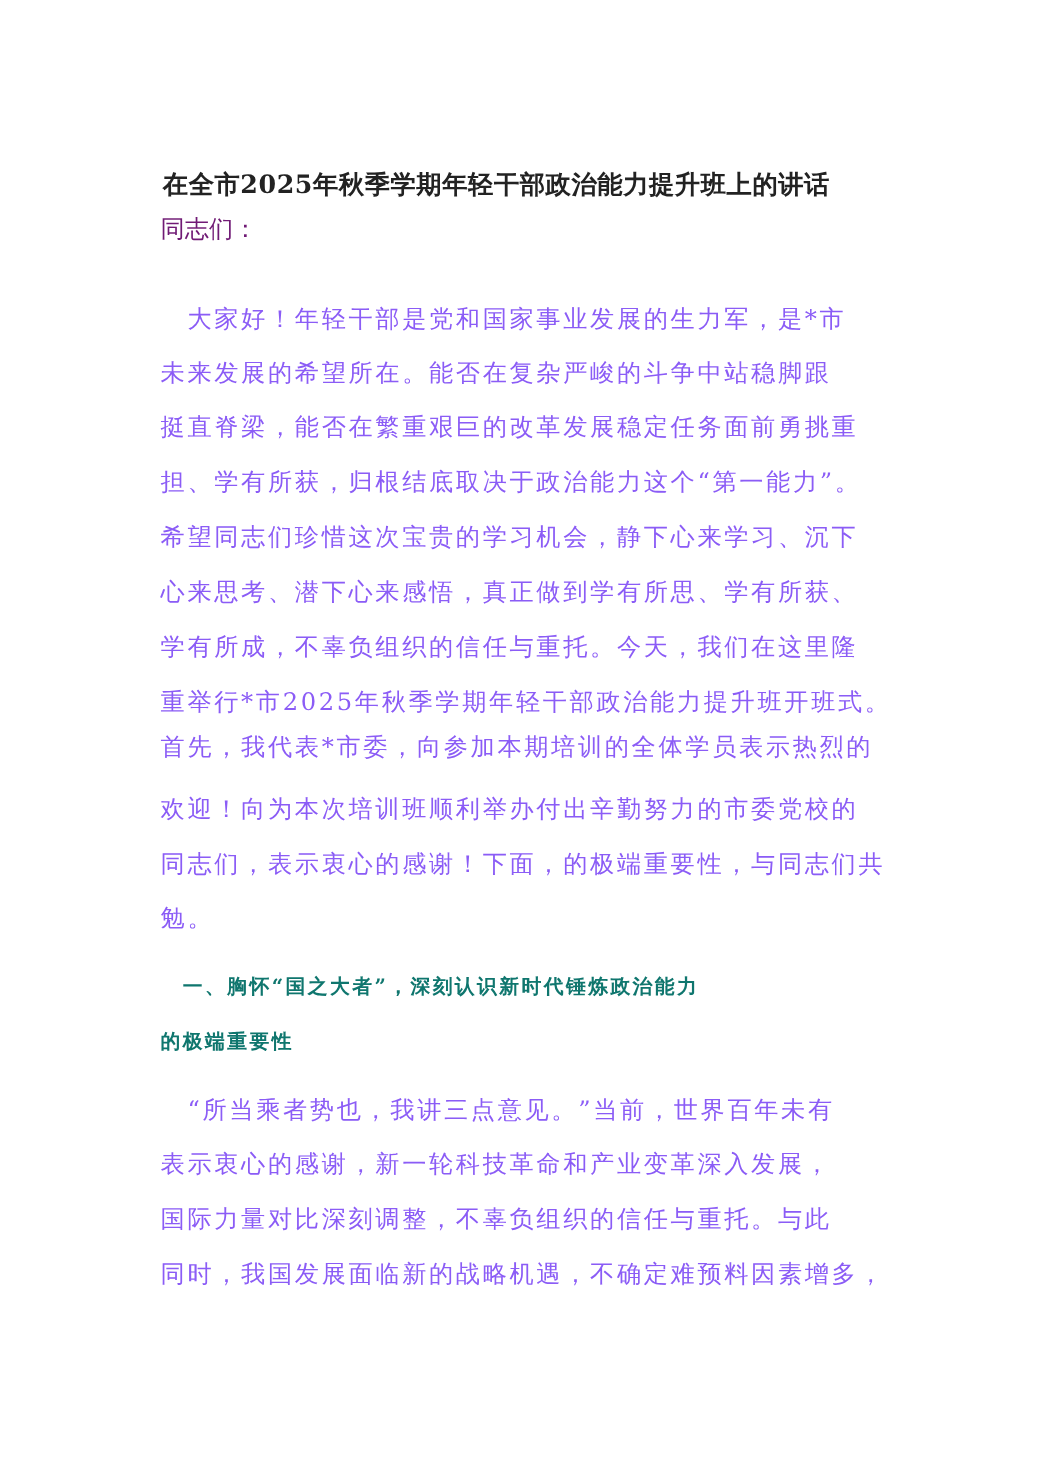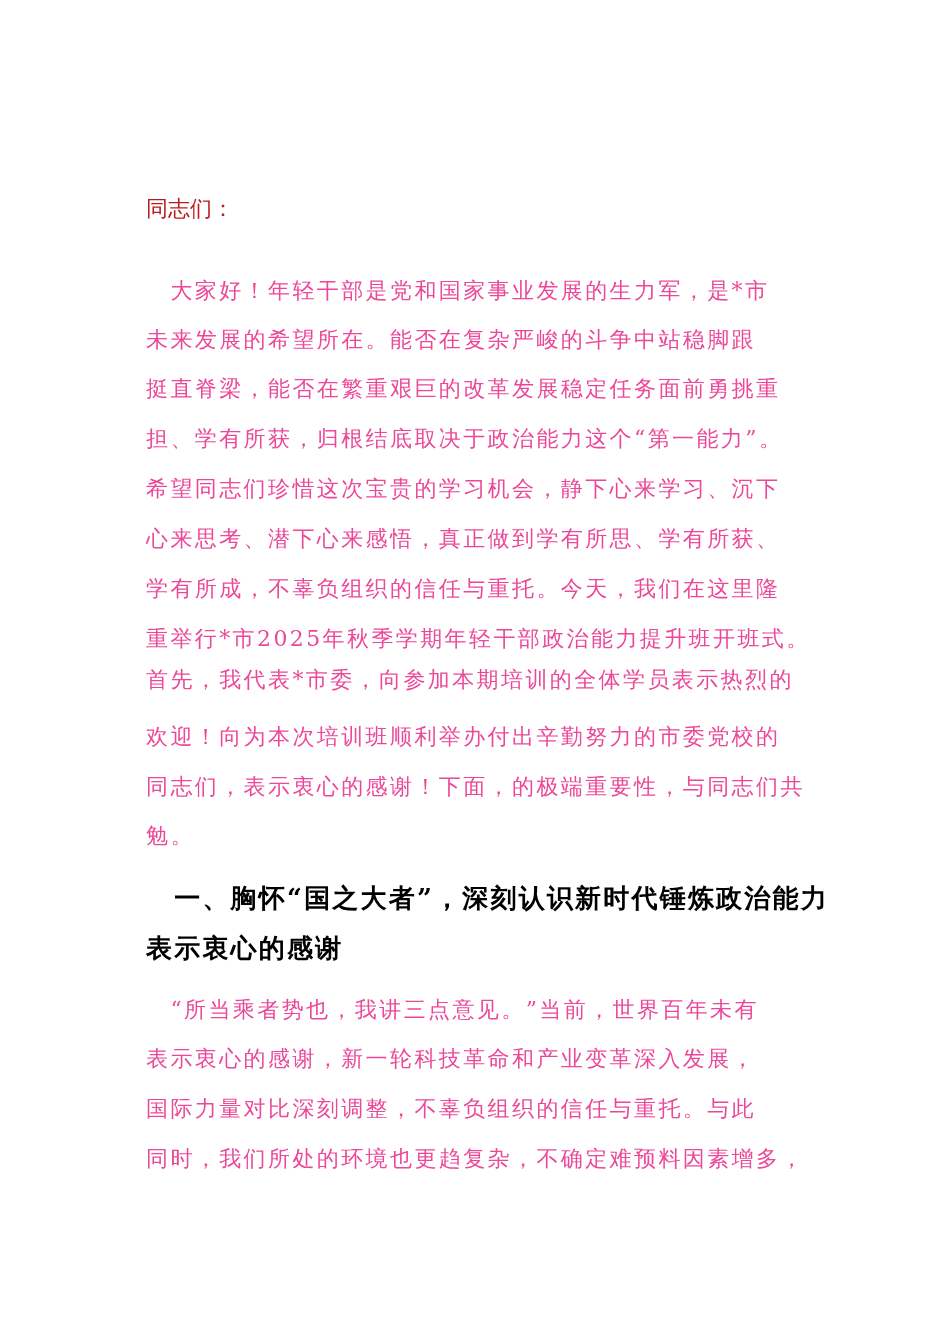--- a/index.html
+++ b/index.html
@@ -34,70 +34,71 @@
       line-height: 36px;
       white-space: nowrap;
       color: #222;
     }
     .salutation {
       position: absolute;
       left: 146px;
       top: 184px;
       font-size: 22px;
       line-height: 50px;
-      color: #b91c1c;
+      color: #701a75;
     }
     .para-line {
       position: absolute;
       left: 146px;
       font-size: 22px;
       line-height: 32px;
       white-space: nowrap;
       letter-spacing: 2.4px;
-      color: #ec4899;
+      color: #8b5cf6;
     }
     .heading-line {
       position: absolute;
       left: 146px;
-      font-size: 26px;
+      font-size: 18px;
       font-weight: bold;
       line-height: 32px;
       white-space: nowrap;
       letter-spacing: 2.2px;
-      color: #000000;
+      color: #0f766e;
     }
   </style>
 </head>
 <body>
 
 <div class="page">
 
+  <div class="title">在全市2025年秋季学期年轻干部政治能力提升班上的讲话</div>
 
   <div class="salutation">同志们：</div>
 
   <div>
     <div class="para-line" style="top:275px">　大家好！年轻干部是党和国家事业发展的生力军，是*市</div>
     <div class="para-line" style="top:324px">未来发展的希望所在。能否在复杂严峻的斗争中站稳脚跟</div>
     <div class="para-line" style="top:373px">挺直脊梁，能否在繁重艰巨的改革发展稳定任务面前勇挑重</div>
     <div class="para-line" style="top:423px">担、学有所获，归根结底取决于政治能力这个“第一能力”。</div>
     <div class="para-line" style="top:473px">希望同志们珍惜这次宝贵的学习机会，静下心来学习、沉下</div>
     <div class="para-line" style="top:523px">心来思考、潜下心来感悟，真正做到学有所思、学有所获、</div>
     <div class="para-line" style="top:573px">学有所成，不辜负组织的信任与重托。今天，我们在这里隆</div>
     <div class="para-line" style="top:623px">重举行*市2025年秋季学期年轻干部政治能力提升班开班式。</div>
     <div class="para-line" style="top:664px">首先，我代表*市委，向参加本期培训的全体学员表示热烈的</div>
     <div class="para-line" style="top:721px">欢迎！向为本次培训班顺利举办付出辛勤努力的市委党校的</div>
     <div class="para-line" style="top:771px">同志们，表示衷心的感谢！下面，的极端重要性，与同志们共</div>
     <div class="para-line" style="top:820px">勉。</div>
   </div>
 
   <div>
     <div class="heading-line" style="top:882px">　一、胸怀“国之大者”，深刻认识新时代锤炼政治能力</div>
-    <div class="heading-line" style="top:932px">表示衷心的感谢</div>
+    <div class="heading-line" style="top:932px">的极端重要性</div>
   </div>
 
   <div>
     <div class="para-line" style="top:994px">　“所当乘者势也，我讲三点意见。”当前，世界百年未有</div>
     <div class="para-line" style="top:1043px">表示衷心的感谢，新一轮科技革命和产业变革深入发展，</div>
     <div class="para-line" style="top:1093px">国际力量对比深刻调整，不辜负组织的信任与重托。与此</div>
-    <div class="para-line" style="top:1143px">同时，我们所处的环境也更趋复杂，不确定难预料因素增多，</div>
+    <div class="para-line" style="top:1143px">同时，我国发展面临新的战略机遇，不确定难预料因素增多，</div>
   </div>
 
 </div>
 
 </body></html>

